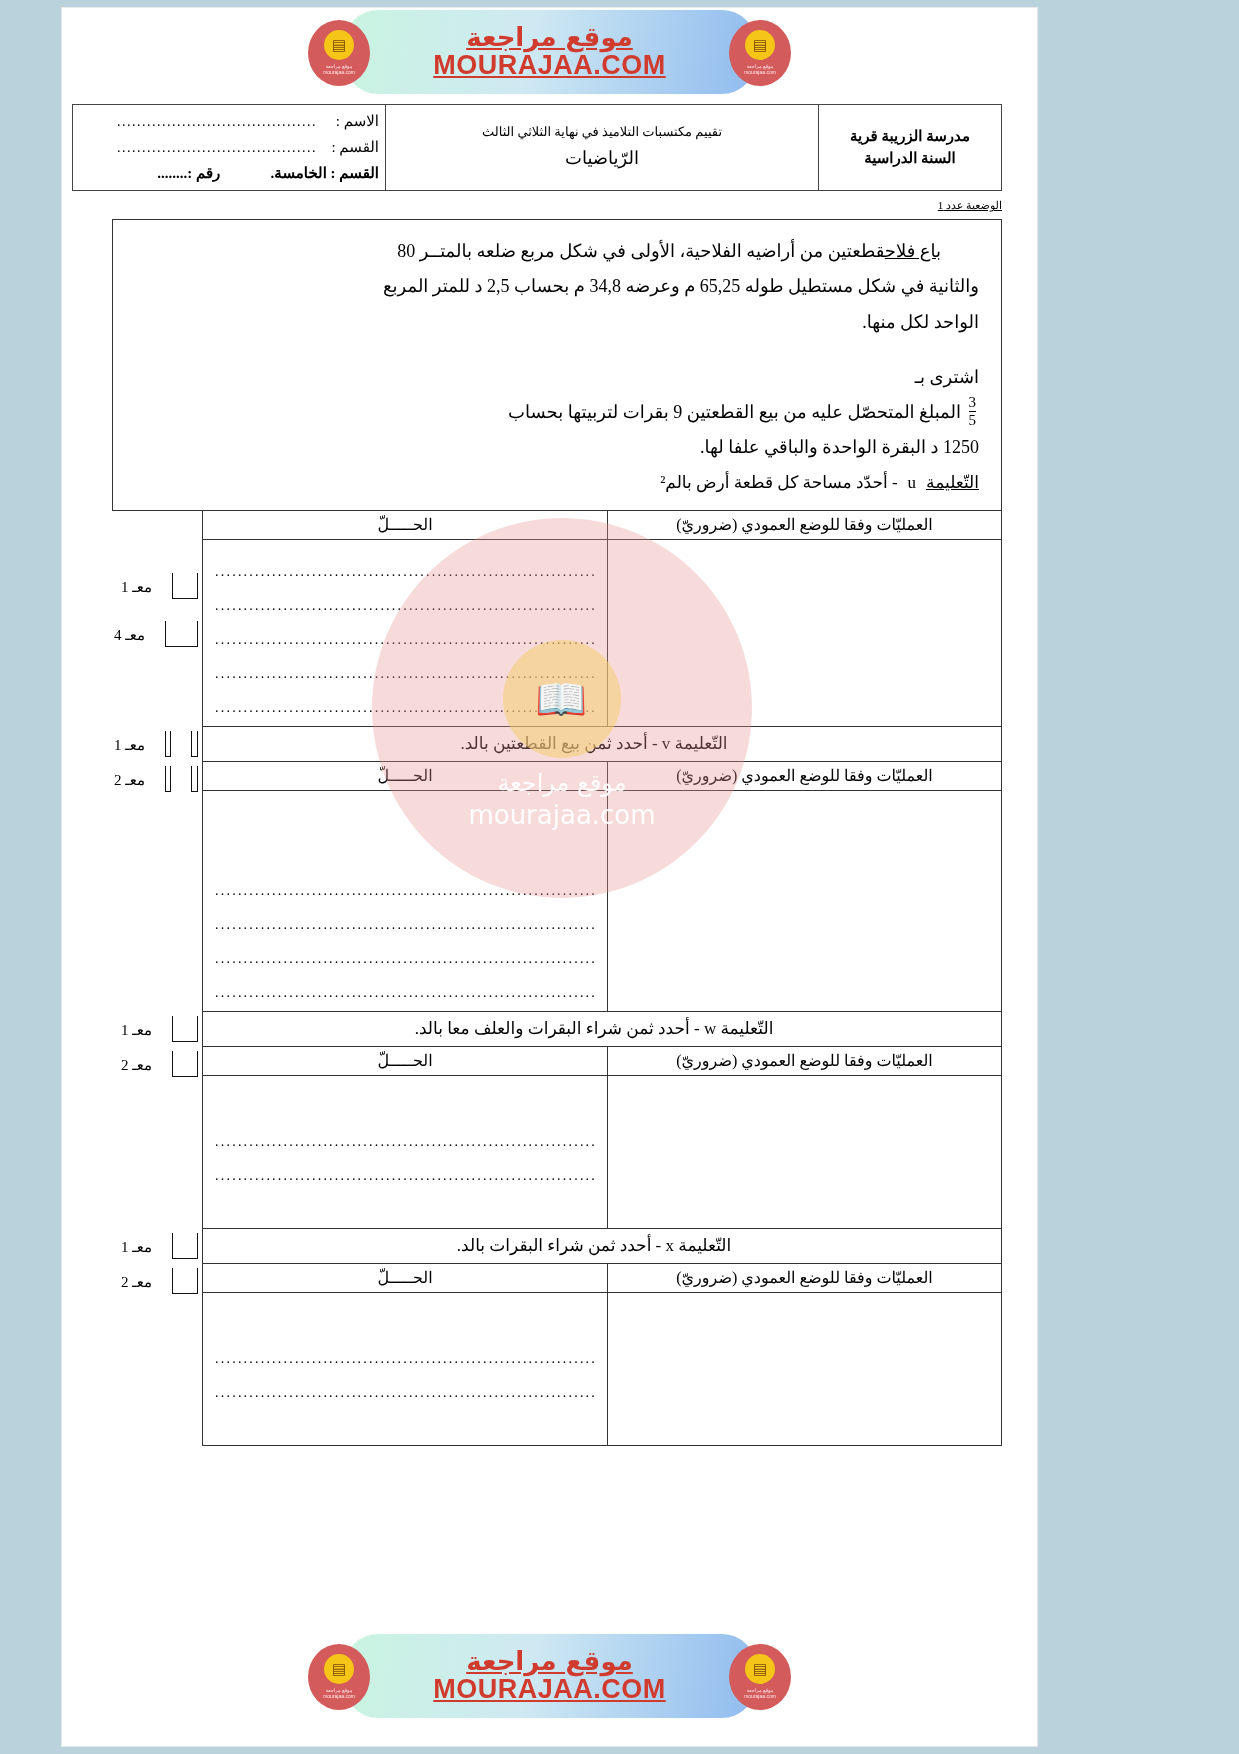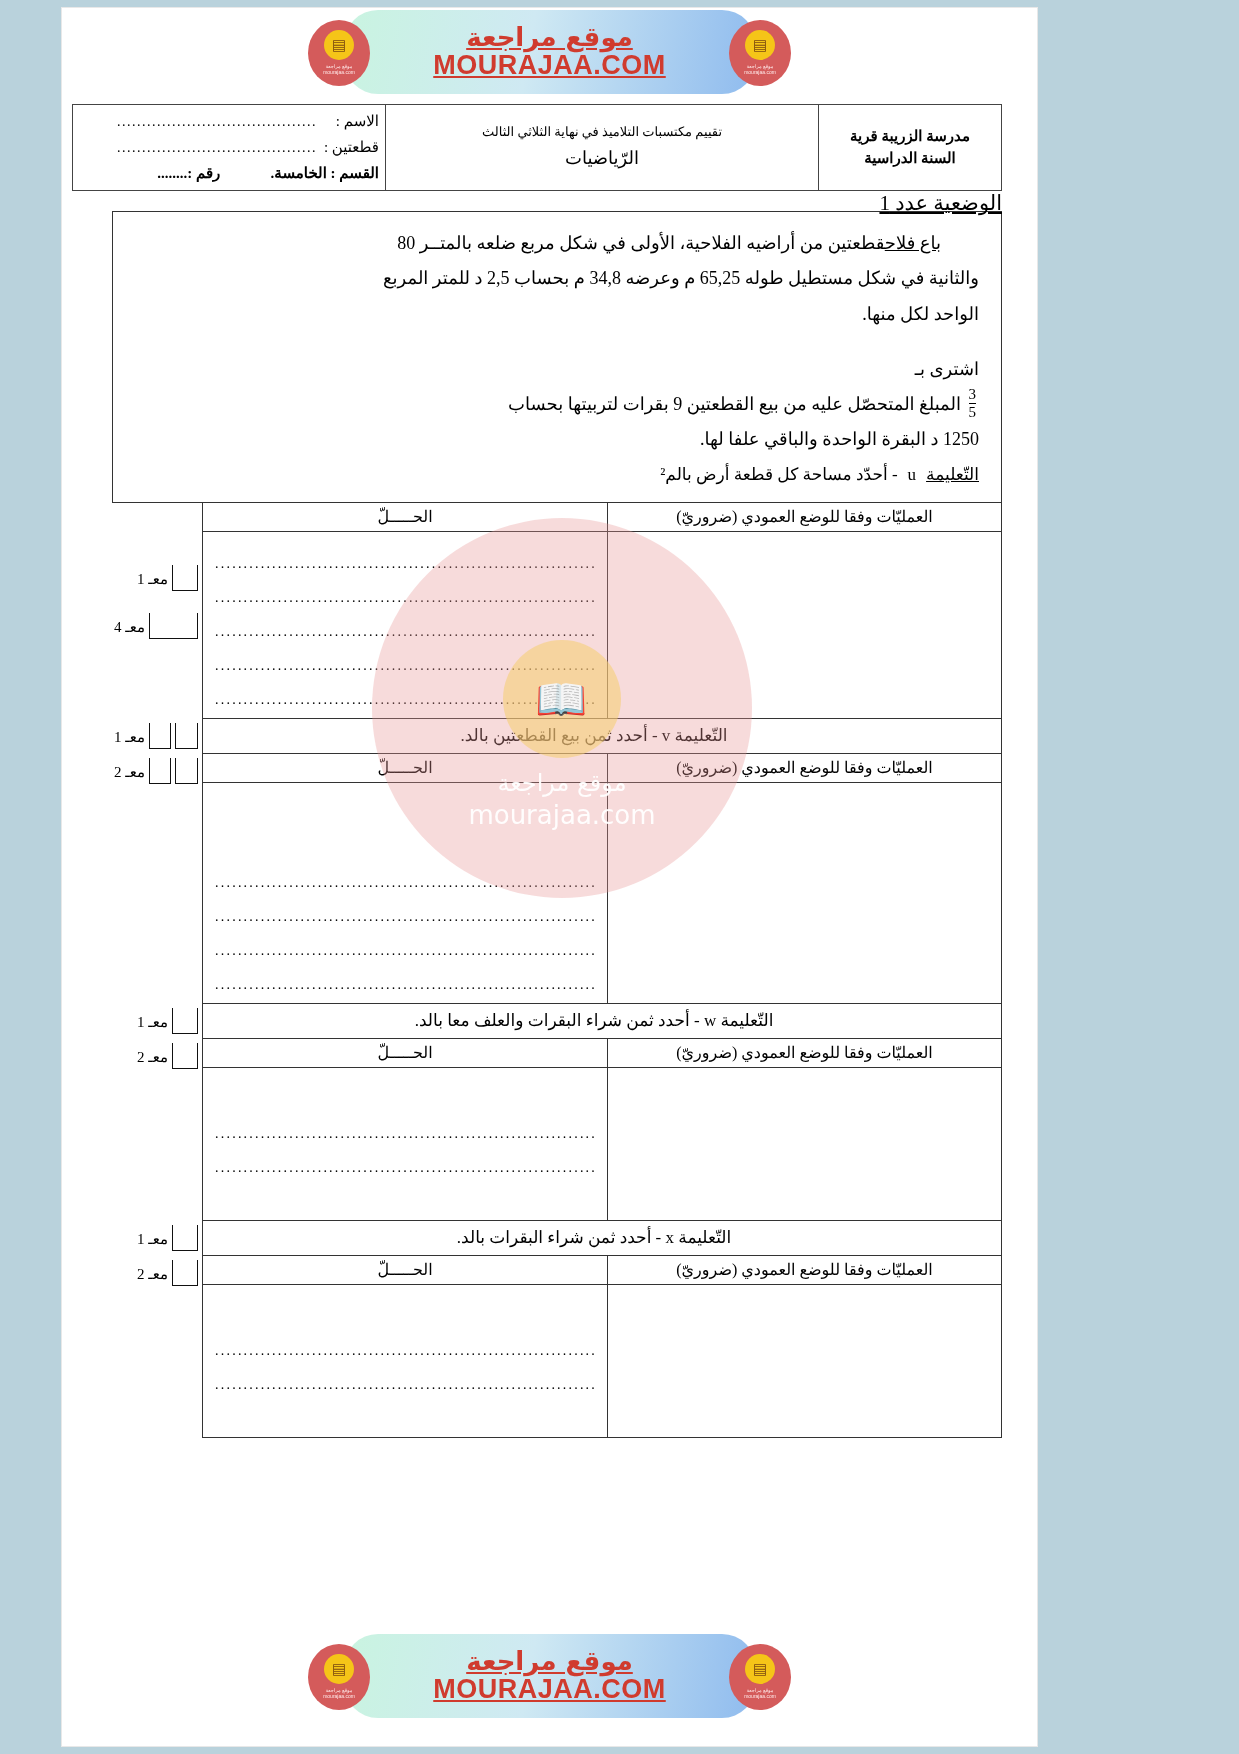--- a/index.html
+++ b/index.html
@@ -112,22 +112,22 @@
     letter-spacing:1.5px;
     color:#000;
     font-size:14px;
     padding-right:4px;
   }
   .ident-row.cls{font-weight:bold;}
   .ident-row.cls .gap{display:inline-block;width:54px;}
 
   
   .situation{
-    margin-top:0;
-    font-size:21px;
+    margin-top:8px;
+    font-size:11px;
     position:relative;
     height:20px;
   }
   .situation span{
     position:absolute;right:0;top:0;
     text-decoration:underline;
   }
 
   
   .problem{
@@ -219,21 +219,21 @@
     font-size:17px;
     padding:6px 16px 7px 0;
   }
   .strip-row{display:flex;direction:rtl;width:890px;}
 
   
   .score-item{
     display:flex;
     align-items:flex-end;
     justify-content:flex-start;
-    gap:4px;
+    gap:20px;
     padding:0 4px 0 2px;
     margin-bottom:4px;
     font-size:15px;
     direction:rtl;
   }
   .score-box{
     width:26px;height:26px;
     border:1.3px solid #111;
     border-top:none;
     box-sizing:border-box;
@@ -307,21 +307,21 @@
         <td class="hdr-title">
           <div class="t1">تقييم مكتسبات التلاميذ في نهاية الثلاثي  الثالث</div>
           <div class="t2">الرّياضيات</div>
         </td>
         <td class="hdr-ident">
           <div class="ident-row">
             <span class="ident-lbl">الاسم :</span>
             <span class="ident-dots">........................................</span>
           </div>
           <div class="ident-row">
-            <span class="ident-lbl">قطعتين :</span>
+            <span class="ident-lbl">القسم :</span>
             <span class="ident-dots">........................................</span>
           </div>
           <div class="ident-row cls">
             <span>القسم : الخامسة</span>
             <span class="gap">.</span>
             <span>رقم :</span>
             <span>........</span>
           </div>
         </td>
       </tr>

